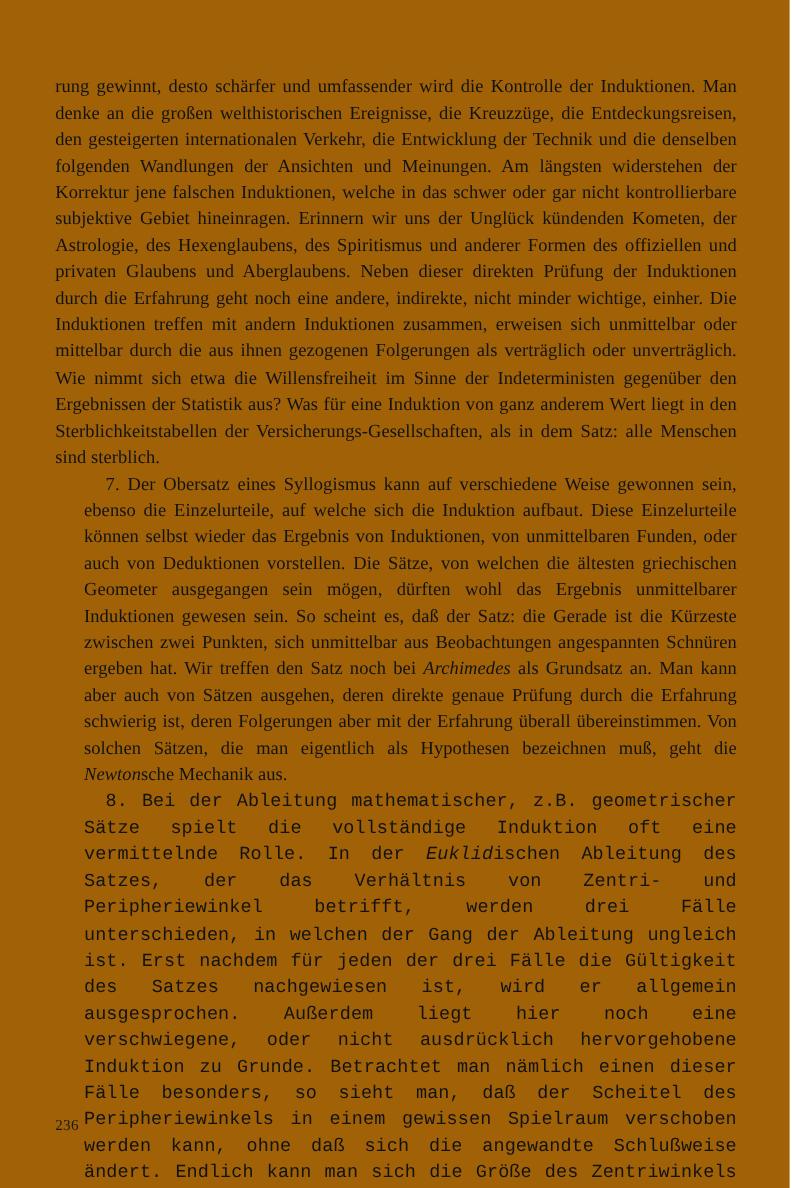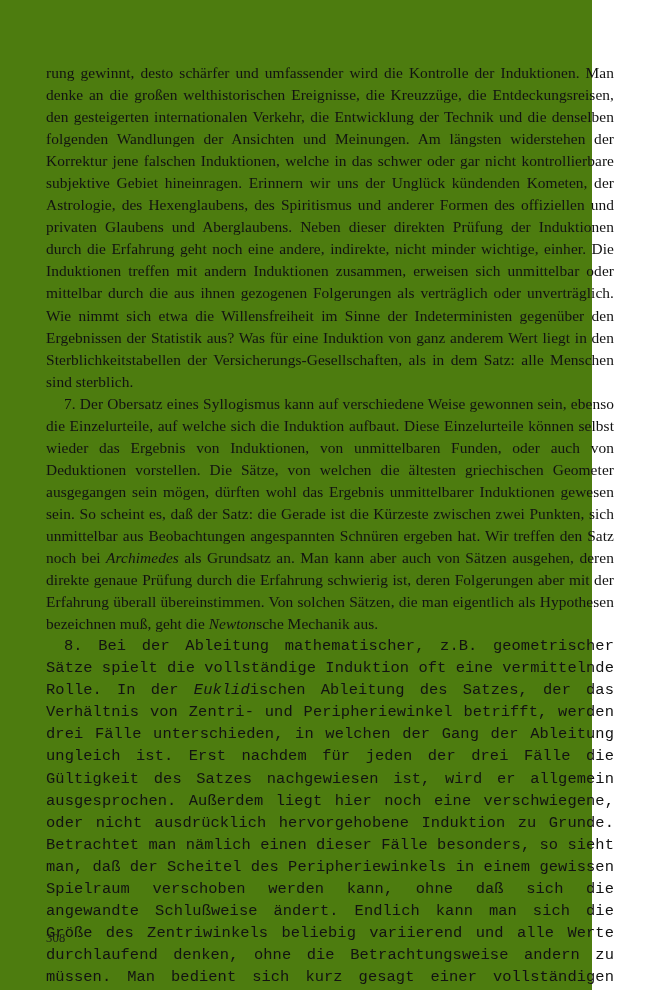--- a/index.html
+++ b/index.html
@@ -14,23 +14,23 @@
     position: relative;
     overflow: hidden;
     font-family: "Liberation Serif", "DejaVu Serif", serif;
     color: #121212;
     -webkit-font-smoothing: antialiased;
   }
   .page {
     position: absolute;
     left: 0;
     top: 0;
-    width: 592px;
+    width: 658px;
     height: 990px;
-    background: #4d7c0f;
+    background: #a16207;
   }
   .text-block {
     position: absolute;
     left: 46px;
     top: 62px;
     width: 568px;
   }
   p.para {
     margin: 0;
     padding: 0;
@@ -38,20 +38,21 @@
     text-justify: inter-word;
     font-size: 15.4px;
     line-height: 22.05px;
     hyphens: manual;
     -webkit-hyphens: manual;
     word-spacing: -0.1px;
     letter-spacing: 0.005em;
   }
   p.para.indent {
     text-indent: 18px;
+    margin-left: 24px;
   }
   p.para:last-of-type {
     text-align: justify;
     font-family: Liberation Mono, monospace;
   }
   .it {
     font-style: italic;
   }
   .folio {
     position: absolute;
@@ -71,15 +72,15 @@
   <div class="text-block">
 
     <p class="para">rung gewinnt, desto schärfer und umfassender wird die Kontrolle der Induktionen. Man denke an die großen welthistorischen Ereignisse, die Kreuzzüge, die Entdeckungsreisen, den gesteigerten internationalen Verkehr, die Entwicklung der Technik und die denselben folgenden Wandlungen der Ansichten und Meinungen. Am längsten widerstehen der Korrektur jene falschen Induktionen, welche in das schwer oder gar nicht kontrollierbare subjektive Gebiet hineinragen. Erinnern wir uns der Unglück kündenden Kometen, der Astrologie, des Hexenglaubens, des Spiritismus und anderer Formen des offiziellen und privaten Glaubens und Aberglaubens. Neben dieser direkten Prüfung der Induktionen durch die Erfahrung geht noch eine andere, indirekte, nicht minder wichtige, einher. Die Induktionen treffen mit andern Induktionen zusammen, erweisen sich unmittelbar oder mittelbar durch die aus ihnen gezogenen Folgerungen als verträglich oder unverträglich. Wie nimmt sich etwa die Willensfreiheit im Sinne der Indeterministen gegenüber den Ergebnissen der Statistik aus? Was für eine Induktion von ganz anderem Wert liegt in den Sterblichkeitstabellen der Versicherungs-Gesellschaften, als in dem Satz: alle Menschen sind sterblich.</p>
 
     <p class="para indent"><span>7. Der Obersatz eines Syllogismus kann auf verschiedene Weise gewonnen sein, ebenso die Einzelurteile, auf welche sich die Induktion aufbaut. Diese Einzelurteile können selbst wieder das Ergebnis von Induktionen, von unmittelbaren Funden, oder auch von Deduktionen vorstellen. Die Sätze, von welchen die ältesten griechischen Geometer ausgegangen sein mögen, dürften wohl das Ergebnis unmittelbarer Induktionen gewesen sein. So scheint es, daß der Satz: die Gerade ist die Kürzeste zwischen zwei Punkten, sich unmittelbar aus Beobachtungen angespannten Schnüren ergeben hat. Wir treffen den Satz noch bei </span><span class="it">Archimedes</span><span> als Grundsatz an. Man kann aber auch von Sätzen ausgehen, deren direkte genaue Prüfung durch die Erfahrung schwierig ist, deren Folgerungen aber mit der Erfahrung überall übereinstimmen. Von solchen Sätzen, die man eigentlich als Hypothesen bezeichnen muß, geht die </span><span class="it">Newton</span><span>sche Mechanik aus.</span></p>
 
     <p class="para indent"><span>8. Bei der Ableitung mathematischer, z.B. geometrischer Sätze spielt die vollständige Induktion oft eine vermittelnde Rolle. In der </span><span class="it">Euklid</span><span>ischen Ableitung des Satzes, der das Verhältnis von Zentri- und Peripheriewinkel betrifft, werden drei Fälle unterschieden, in welchen der Gang der Ableitung ungleich ist. Erst nachdem für jeden der drei Fälle die Gültigkeit des Satzes nachgewiesen ist, wird er allgemein ausgesprochen. Außerdem liegt hier noch eine verschwiegene, oder nicht ausdrücklich hervorgehobene Induktion zu Grunde. Betrachtet man nämlich einen dieser Fälle besonders, so sieht man, daß der Scheitel des Peripheriewinkels in einem gewissen Spielraum verschoben werden kann, ohne daß sich die angewandte Schlußweise ändert. Endlich kann man sich die Größe des Zentriwinkels beliebig variierend und alle Werte durchlaufend denken, ohne die Betrachtungsweise andern zu müssen. Man bedient sich kurz gesagt einer vollständigen Induktion als Beweismittel. Ähnlich verhält</span></p>
 
   </div>
 
-  <div class="folio">308</div>
+  <div class="folio">236</div>
 
 </div>
 
 </body></html>

